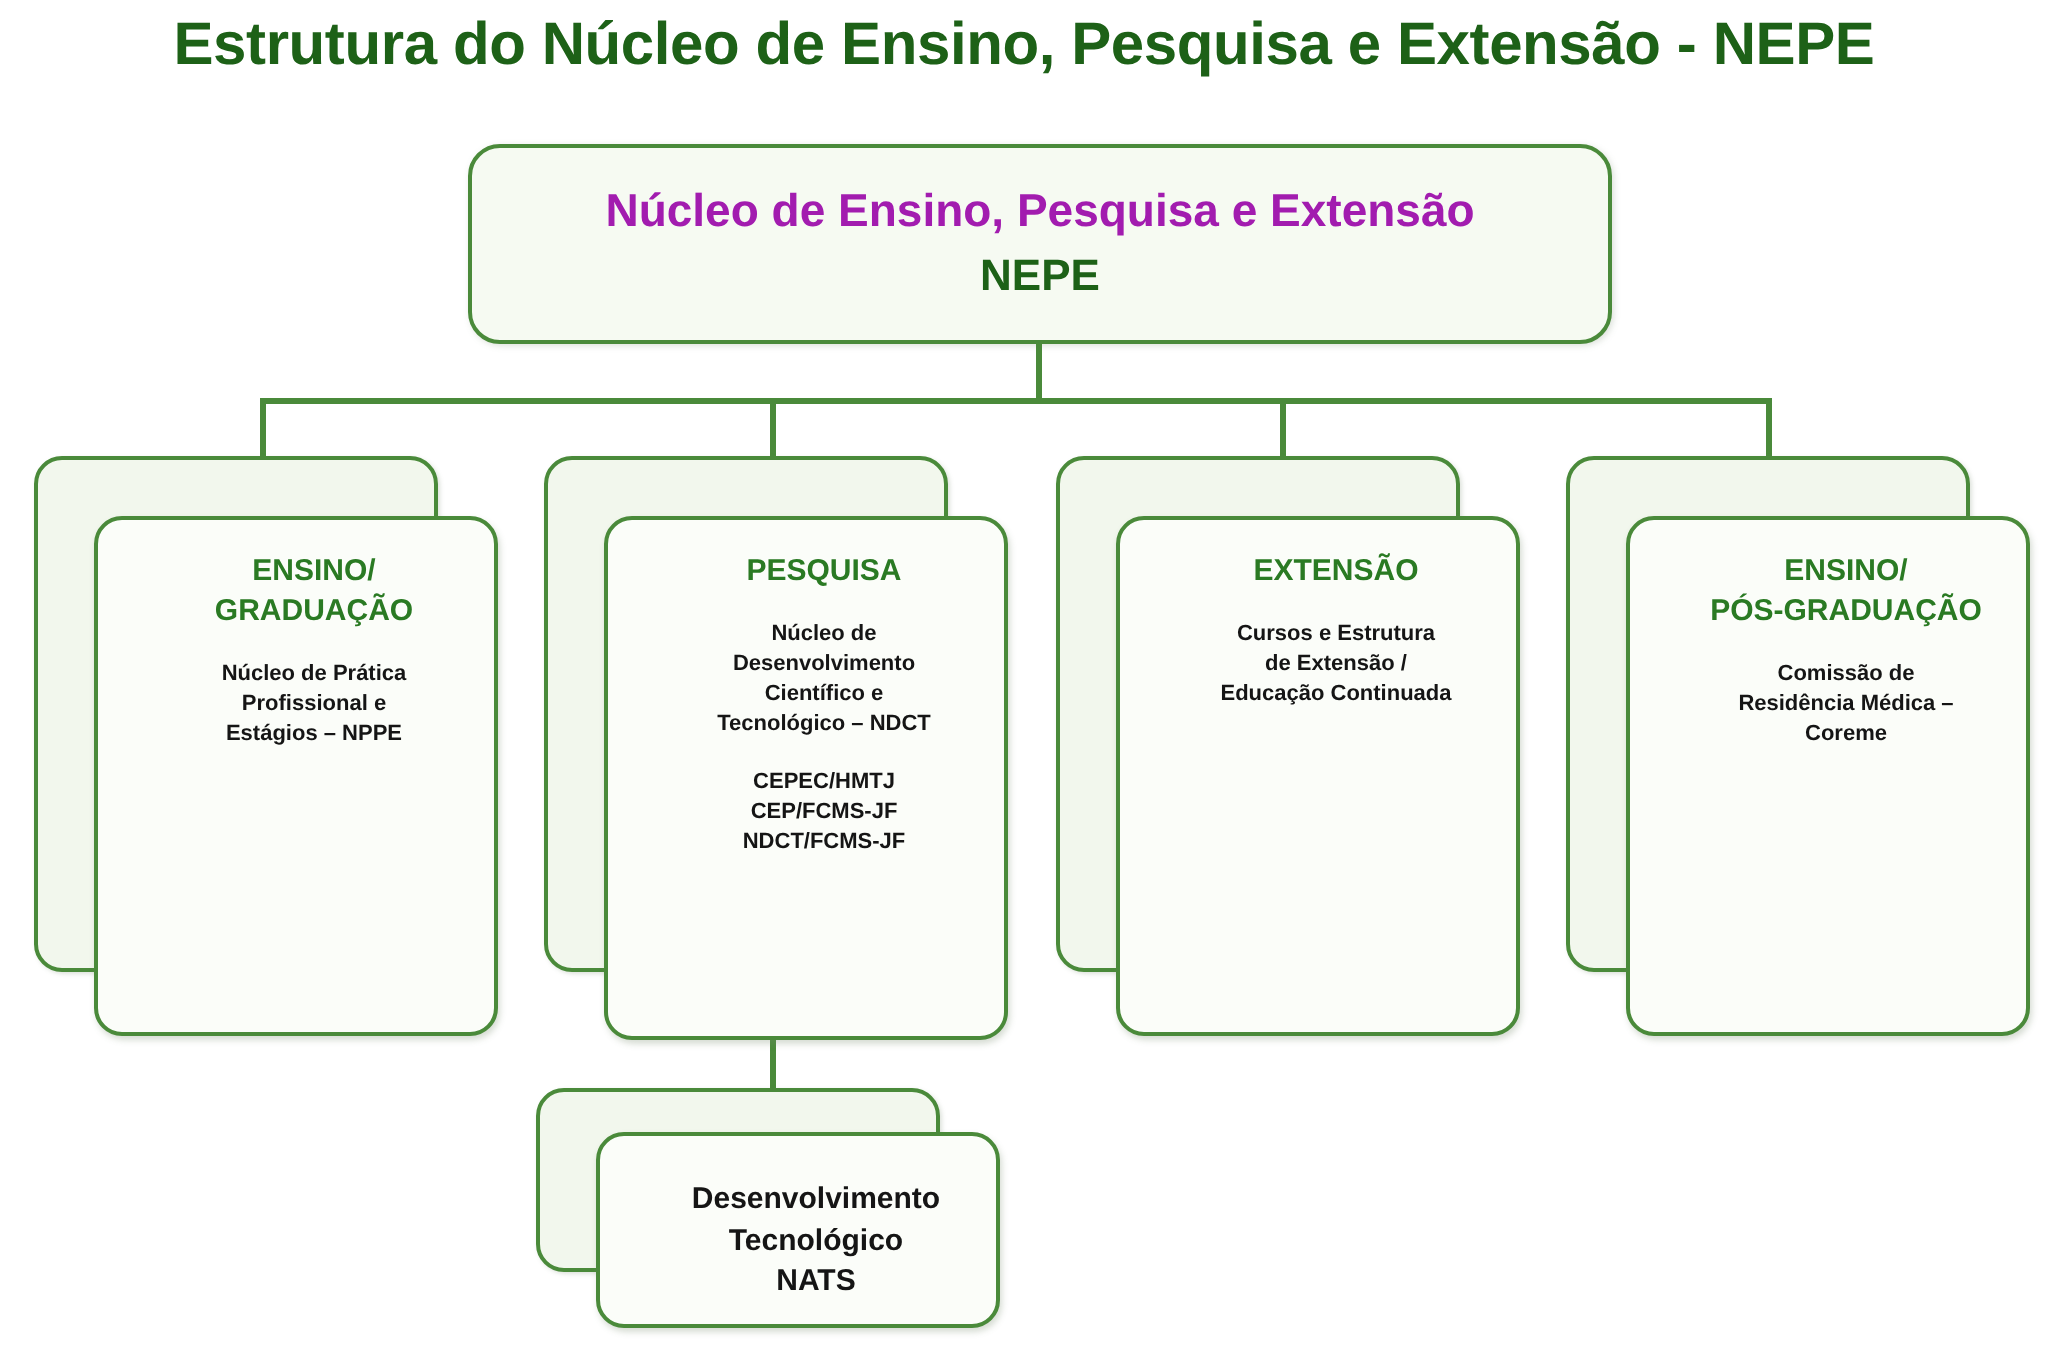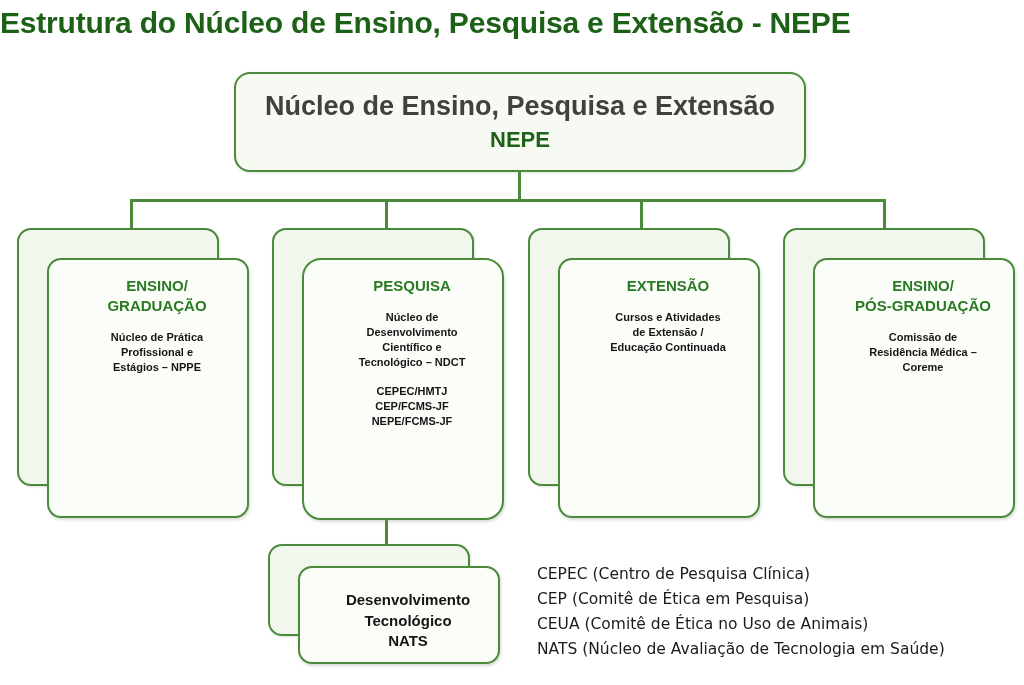--- a/index.html
+++ b/index.html
@@ -19,20 +19,21 @@
     background: #ffffff;
     overflow: hidden;
   }
 
   
   .chart-title {
     position: absolute;
     left: 0;
     top: 6px;
     width: 1024px;
+    text-align: center;
     font-size: 30px;
     font-weight: bold;
     color: #1d6117;
     letter-spacing: -0.2px;
     white-space: nowrap;
   }
 
   
   .line {
     position: absolute;
@@ -80,23 +81,23 @@
     border: 2px solid #4a8a3a;
     border-radius: 16px;
     background: #f6faf2;
     box-shadow: 1px 1px 3px rgba(120,140,110,0.25);
     display: flex;
     flex-direction: column;
     align-items: center;
     justify-content: center;
   }
   .root-line1 {
-    font-size: 27px;
-    font-weight: bold;
-    color: #404040;
+    font-size: 23px;
+    font-weight: bold;
+    color: #a21caf;
     line-height: 1.2;
     white-space: nowrap;
   }
   .root-line2 {
     font-size: 22px;
     font-weight: bold;
     color: #1d6117;
     line-height: 1.25;
     margin-top: 4px;
   }
@@ -177,40 +178,40 @@
 GRADUAÇÃO</div>
         <div class="card-body">Núcleo de Prática
 Profissional e
 Estágios – NPPE</div>
       </div>
     </div>
   </div>
 
   <div class="card-stack" style="left:272px; top:228px; width:232px; height:295px;">
     <div class="card card-back" style="width:202px; height:258px;"></div>
-    <div class="card card-front" style="left:30px; top:30px; width:202px; height:262px;border-radius:19px;">
+    <div class="card card-front" style="left:30px; top:30px; width:202px; height:262px;">
       <div class="card-inner">
         <div class="card-heading">PESQUISA</div>
         <div class="card-body">Núcleo de
 Desenvolvimento
 Científico e
 Tecnológico – NDCT</div>
         <div class="card-body">CEPEC/HMTJ
 CEP/FCMS-JF
-NEPE/FCMS-JF</div>
+NDCT/FCMS-JF</div>
       </div>
     </div>
   </div>
 
   <div class="card-stack" style="left:528px; top:228px; width:220px; height:290px;">
     <div class="card card-back" style="width:202px; height:258px;"></div>
     <div class="card card-front" style="left:30px; top:30px; width:202px; height:260px;">
       <div class="card-inner">
         <div class="card-heading">EXTENSÃO</div>
-        <div class="card-body">Cursos e Atividades
+        <div class="card-body">Cursos e Estrutura
 de  Extensão /
 Educação Continuada</div>
       </div>
     </div>
   </div>
 
   <div class="card-stack" style="left:783px; top:228px; width:232px; height:290px;">
     <div class="card card-back" style="width:202px; height:258px;"></div>
     <div class="card card-front" style="left:30px; top:30px; width:202px; height:260px;">
       <div class="card-inner">
@@ -227,20 +228,14 @@
     <div class="card card-back" style="width:202px; height:92px;"></div>
     <div class="card card-front nats-card" style="left:30px; top:22px; width:202px; height:98px;">
       <div class="card-inner">
         <div class="nats-body">Desenvolvimento
 Tecnológico
 NATS</div>
       </div>
     </div>
   </div>
 
-  <div class="legend">
-    <div class="legend-item">CEPEC (Centro de Pesquisa Clínica)</div>
-    <div class="legend-item">CEP (Comitê de Ética em Pesquisa)</div>
-    <div class="legend-item">CEUA (Comitê de Ética no Uso de Animais)</div>
-    <div class="legend-item">NATS (Núcleo de Avaliação de Tecnologia em Saúde)</div>
-  </div>
 
 </div>
 
 </body></html>

